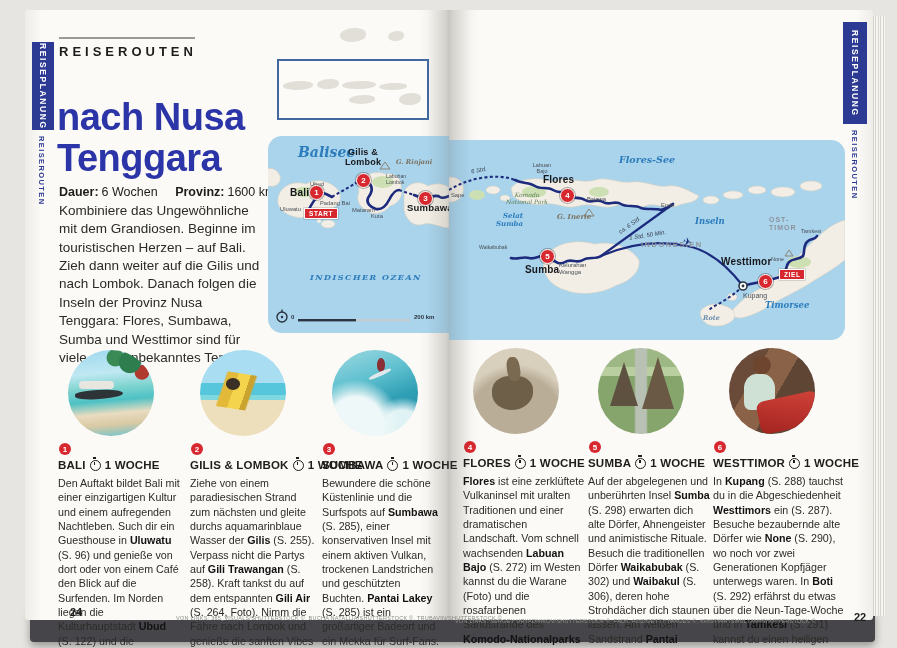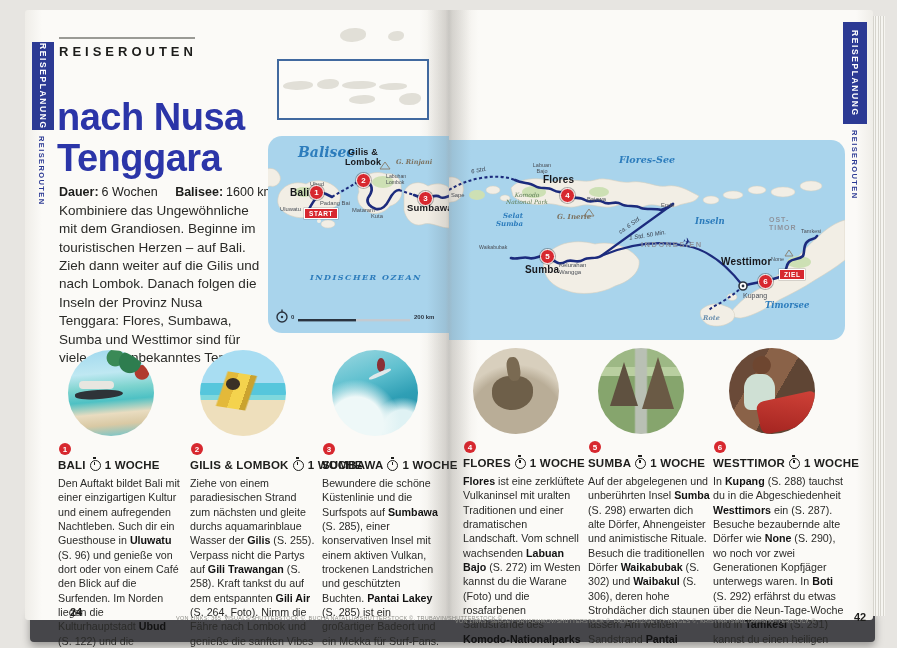--- a/index.html
+++ b/index.html
@@ -136,21 +136,21 @@
 
   <div id="kicker-rule"></div>
   <div id="kicker">REISEROUTEN</div>
   <div id="title">
     <br>
     <span>nach Nusa</span><br>
     <span>Tenggara</span>
   </div>
   <div id="meta">
     <b>Dauer:</b><span>6 Wochen</span><span class="gap"></span>
-    <b>Balisee:</b><span>1600 km</span>
+    <b>Provinz:</b><span>1600 km</span>
   </div>
   <div id="intro">Kombiniere das Ungewöhnliche mit dem Grandiosen. Beginne im touristischen Herzen – auf Bali. Zieh dann weiter auf die Gilis und nach Lombok. Danach folgen die Inseln der Provinz Nusa Tenggara: Flores, Sumbawa, Sumba und Westtimor sind für viele noch unbekanntes Terrain.</div>
 
   <div class="blob" style="left:340px;top:28px;width:26px;height:14px;"></div>
   <div class="blob" style="left:388px;top:31px;width:16px;height:10px;"></div>
   <div id="inset">
     <div class="blob" style="left:4px;top:20px;width:30px;height:9px;"></div>
     <div class="blob" style="left:38px;top:18px;width:22px;height:10px;"></div>
     <div class="blob" style="left:63px;top:20px;width:34px;height:8px;"></div>
     <div class="blob" style="left:100px;top:22px;width:28px;height:7px;"></div>
@@ -322,16 +322,16 @@
     <div class="num">6</div>
     <div class="sec-head">
       <span>WESTTIMOR</span>
       <span class="sw"></span>
       <span>1 WOCHE</span>
     </div>
     <div class="sec-body">In <b>Kupang</b> (S. 288) tauchst du in die Abgeschiedenheit <b>Westtimors</b> ein (S. 287). Besuche bezaubernde alte Dörfer wie <b>None</b> (S. 290), wo noch vor zwei Generationen Kopfjäger unterwegs waren. In <b>Boti</b> (S. 292) erfährst du etwas über die Neun-Tage-Woche und in <b>Tamkesi</b> (S. 291) kannst du einen heiligen Berg besteigen, um einen Blick auf ein jahrhundertealtes Dorf zu werfen. In  (S. 297) erwarten dich weiße Sandstrände und eine fantastische Brandung.</div>
   </div>
 
   <div class="pagenum" style="left:50px;top:606px;margin-left:20px;">24</div>
-  <div class="pagenum" style="left:854px;top:611px;">42</div>
+  <div class="pagenum" style="left:854px;top:611px;">22</div>
   <div class="credit" style="left:176px;top:615px;">Von links: 365_visuals/Shutterstock ©, Bucha Natallia/Shutterstock ©, Trubavin/Shutterstock ©</div>
   <div class="credit" style="left:455px;top:618px;">Von links: Sergey Uryadnikov/Shutterstock ©, Fadil Aziz/Getty Images ©, Kristina Ismulyani/Shutterstock ©</div>
 </div>
 
 </body></html>

